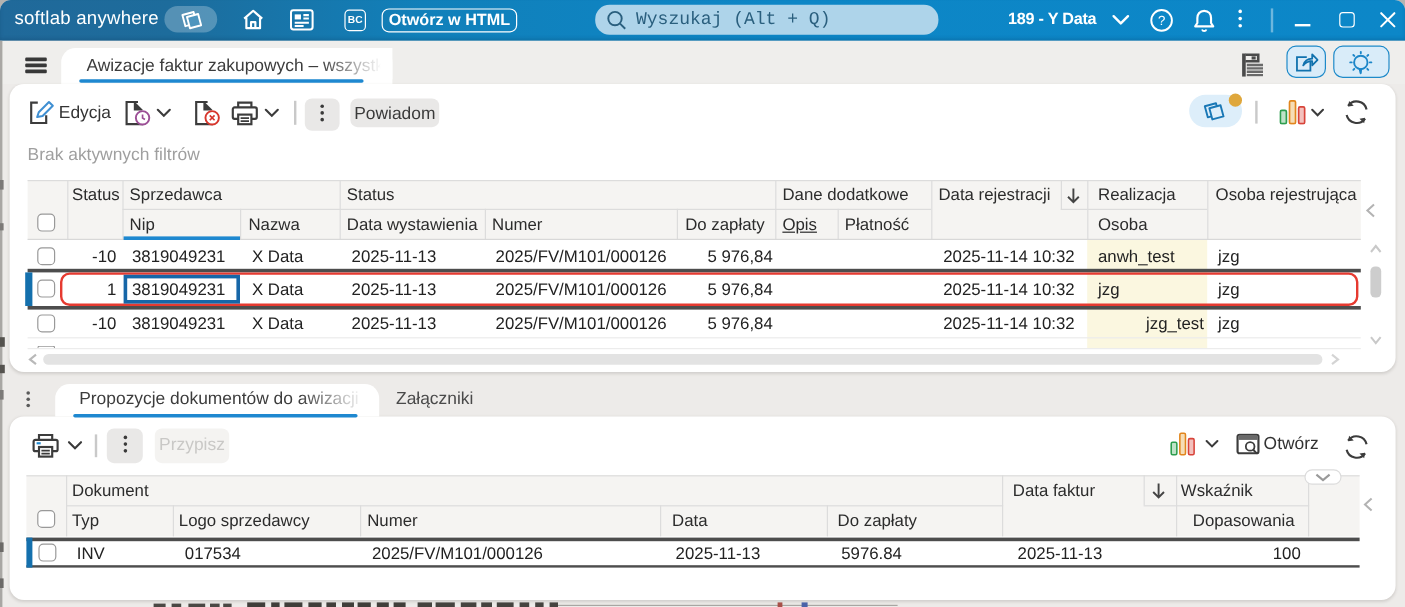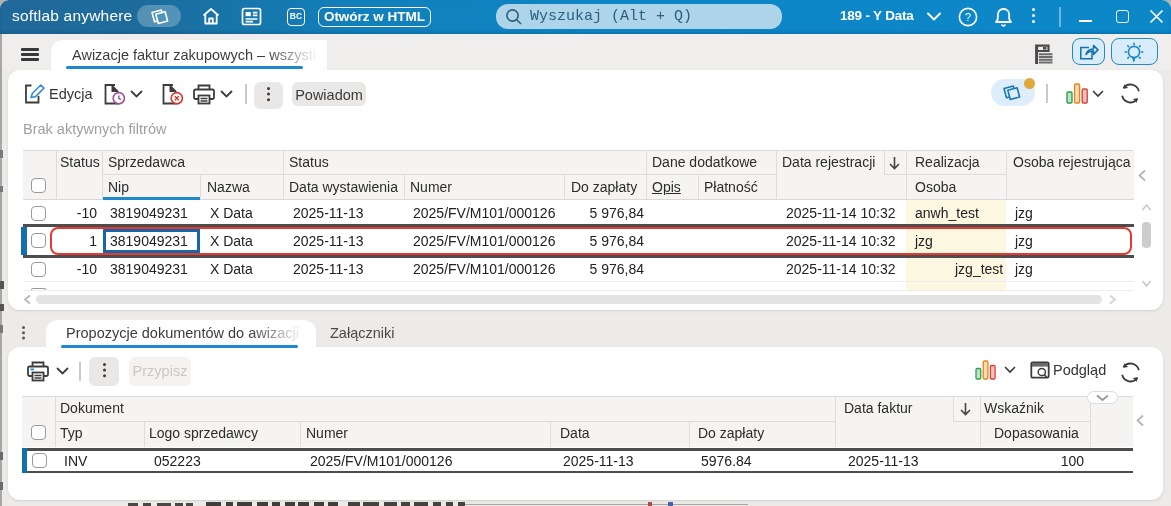--- a/index.html
+++ b/index.html
@@ -332,21 +332,21 @@
   </svg>
   <svg class="abs" style="left:1004px;top:366px" width="12" height="8" viewBox="0 0 12 8">
     <path d="M1.5 1.5 L6 6 L10.5 1.5" fill="none" stroke="#3c3c3c" stroke-width="1.7" stroke-linecap="round"></path>
   </svg>
   <svg class="abs" style="left:1030px;top:361px" width="20" height="19" viewBox="0 0 20 19">
     <rect x="1.3" y="1.3" width="17.4" height="15.4" rx="1.5" fill="none" stroke="#3c3c3c" stroke-width="1.8"></rect>
     <rect x="2" y="2" width="16" height="3.6" fill="#6a6a6a"></rect>
     <circle cx="11.8" cy="11" r="3.6" fill="#fff" stroke="#3c3c3c" stroke-width="1.5"></circle>
     <path d="M14.4 13.8 L17.4 17" stroke="#3c3c3c" stroke-width="1.6"></path>
   </svg>
-  <div class="abs" style="left:1053px;top:362px;font-size:14.5px;color:#333;">Podgląd</div>
+  <div class="abs" style="left:1053px;top:362px;font-size:14.5px;color:#333;">Otwórz</div>
   <svg class="abs" style="left:1119px;top:361px" width="23" height="23" viewBox="0 0 23 23">
     <g fill="none" stroke="#3c3c3c" stroke-width="1.8">
       <path d="M19.8 9.2 A8.6 8.6 0 0 0 4.4 6.2"></path>
       <path d="M3.2 13.8 A8.6 8.6 0 0 0 18.6 16.8"></path>
     </g>
     <path d="M5.2 2.2 L4.5 6.8 L9.1 6.1 Z" fill="#3c3c3c"></path>
     <path d="M17.8 20.8 L18.5 16.2 L13.9 16.9 Z" fill="#3c3c3c"></path>
   </svg>
 
   <div class="hdr" style="left:22px;top:396px;width:1111px;height:51px;"></div>
@@ -374,21 +374,21 @@
   <div class="htxt" style="left:306px;top:425px;">Numer</div>
   <div class="htxt" style="left:560px;top:425px;">Data</div>
   <div class="htxt" style="left:698px;top:425px;">Do zapłaty</div>
   <div class="htxt" style="left:984px;top:425px;margin-left:10px;">Dopasowania</div>
 
   <div class="abs" style="left:22px;top:448px;width:1111px;height:2.5px;background:#4d4d4d;"></div>
   <div class="abs" style="left:22px;top:470.5px;width:1111px;height:2.5px;background:#4d4d4d;"></div>
   <div class="abs" style="left:22px;top:448px;width:4.5px;height:25px;background:#1470ad;"></div>
   <div class="cb" style="left:32px;top:453px;"></div>
   <div class="txt" style="left:64px;top:453px;">INV</div>
-  <div class="txt" style="left:154px;top:453px;">052223</div>
+  <div class="txt" style="left:154px;top:453px;">017534</div>
   <div class="txt" style="left:310px;top:453px;">2025/FV/M101/000126</div>
   <div class="txt" style="left:563px;top:453px;">2025-11-13</div>
   <div class="txt" style="left:701px;top:453px;">5976.84</div>
   <div class="txt" style="left:848px;top:453px;">2025-11-13</div>
   <div class="txt num" style="left:1000px;top:453px;width:84px;">100</div>
 
   <div class="abs" style="left:1087px;top:391px;width:31px;height:13px;background:#fff;border:1px solid #dcdcdc;border-radius:7px;"></div>
   <svg class="abs" style="left:1095px;top:394px" width="15" height="8" viewBox="0 0 15 8">
     <path d="M2 1.5 L7.5 6 L13 1.5" fill="none" stroke="#9a9a9a" stroke-width="1.8"></path>
   </svg>

